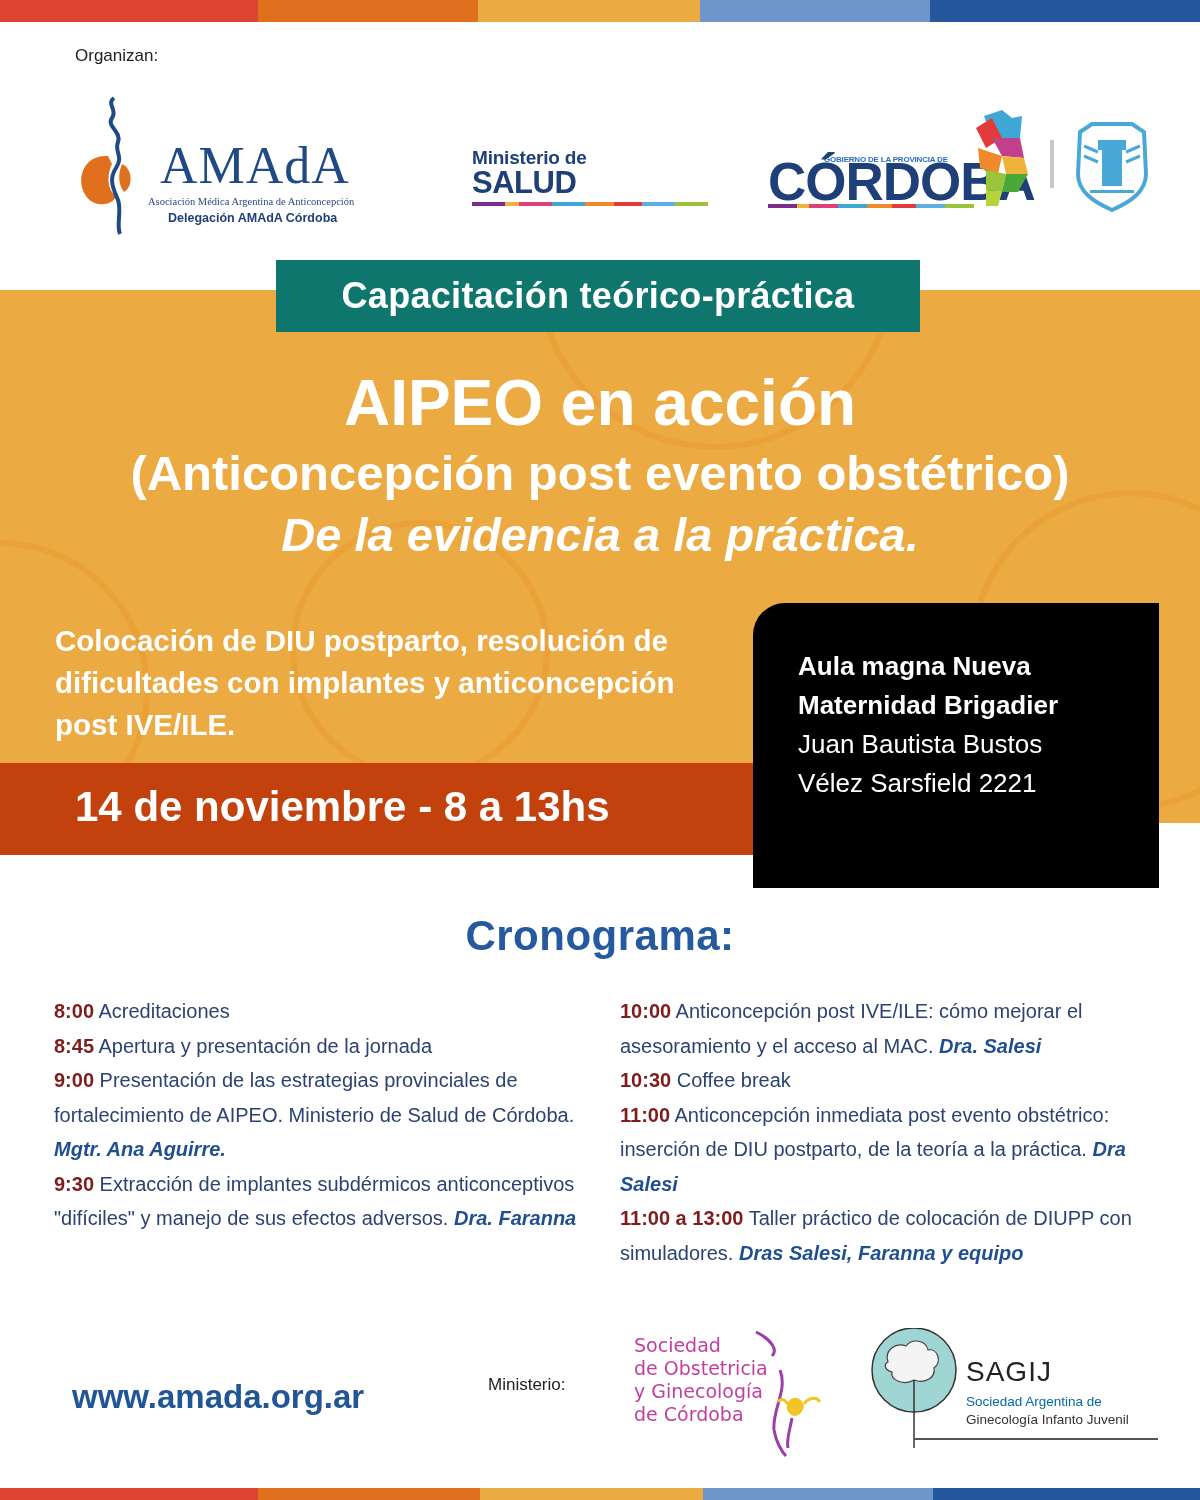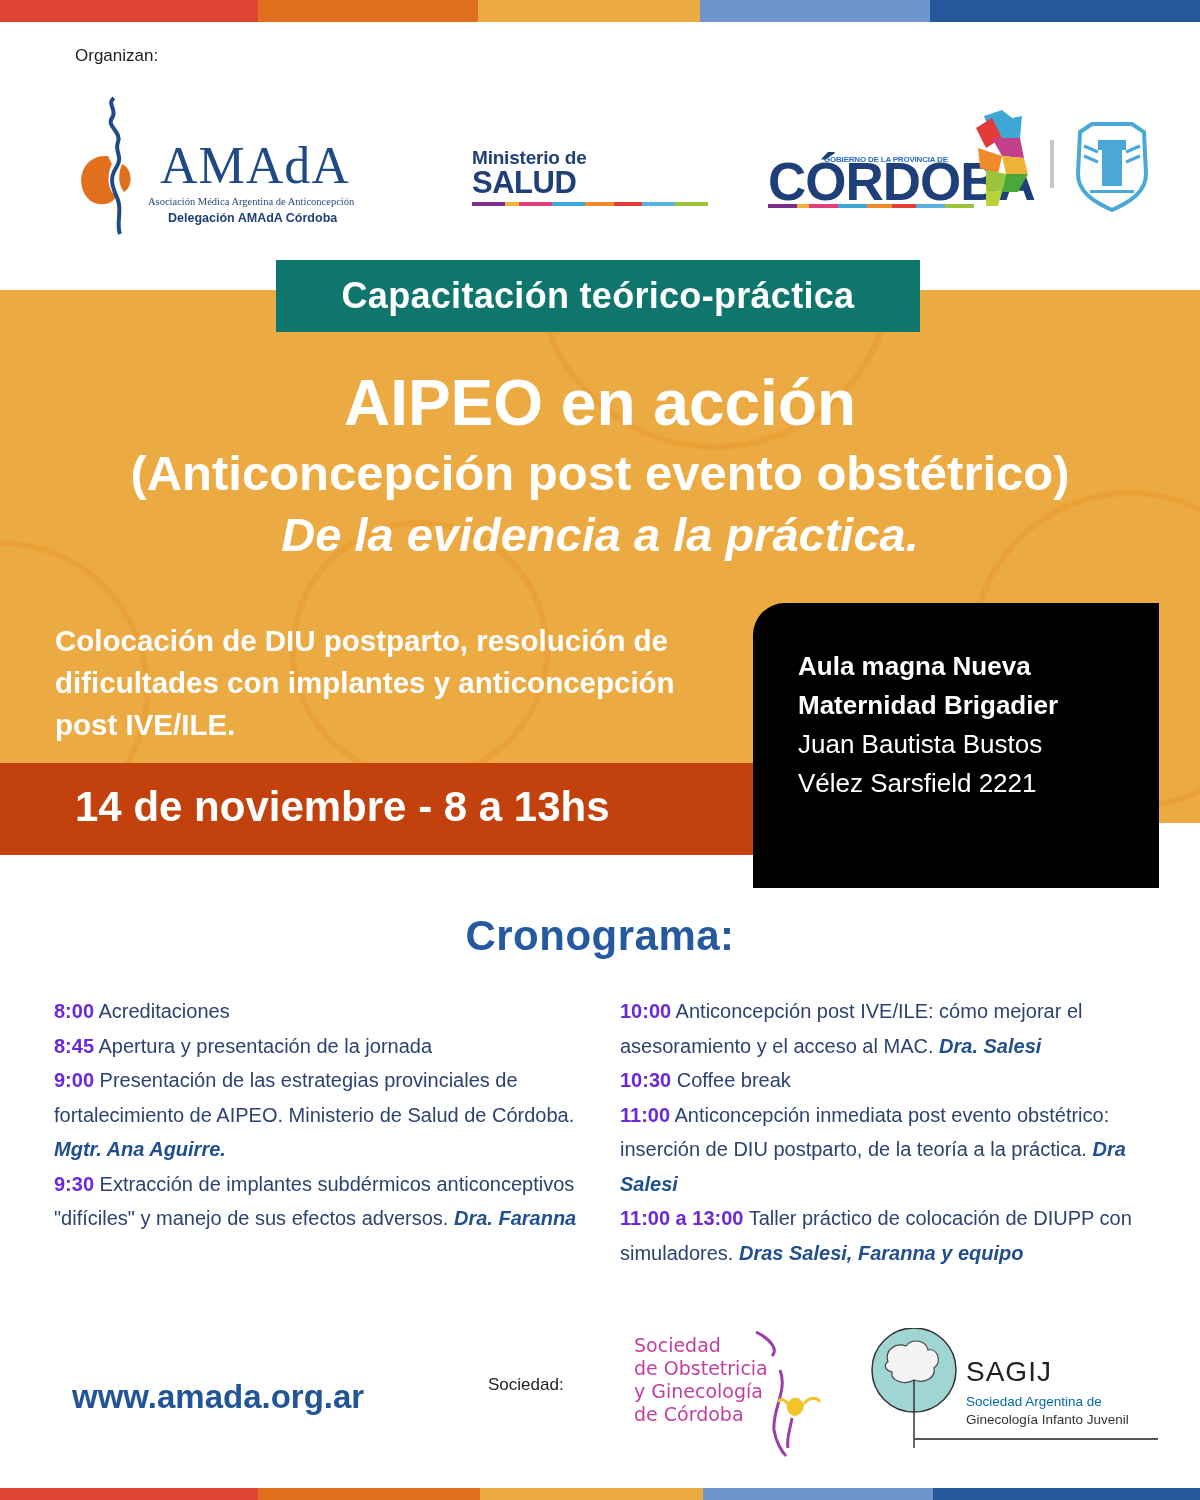--- a/index.html
+++ b/index.html
@@ -53,21 +53,21 @@
 
   .venue { position: absolute; left: 753px; top: 603px; width: 406px; height: 285px; background: #000000; border-top-left-radius: 32px; padding: 44px 0 0 45px; color: #fff; }
   .venue .b { font-weight: bold; font-size: 26px; line-height: 39px; }
   .venue .n { font-size: 26px; line-height: 39px; }
 
   .crono { position: absolute; left: 0; top: 912px; width: 1200px; text-align: center; font-size: 42px; font-weight: bold; color: #2559a0; letter-spacing: 0.5px; }
 
   .sched { position: absolute; top: 994px; font-size: 20px; line-height: 34.5px; color: #2c4270; }
   .sched.left { left: 54px; width: 540px; }
   .sched.right { left: 620px; width: 560px; }
-  .sched .time { font-weight: bold; color: #6d28d9; }
+  .sched .time { font-weight: bold; color: #7f1d1d; }
   .sched .who { font-weight: bold; font-style: italic; color: #1f4f8f; }
 
   .url { position: absolute; left: 72px; top: 1378px; font-size: 33px; font-weight: bold; color: #225596; }
   .ausp { position: absolute; left: 488px; top: 1375px; font-size: 17px; color: #222; }
 
   .sogc { position: absolute; left: 632px; top: 1330px; width: 200px; height: 130px; }
   .sogc .txt { position: absolute; left: 2px; top: 4px; font-size: 19px; line-height: 23px; color: #c23fa0; font-family: "DejaVu Sans", sans-serif; }
   .sogc svg { position: absolute; left: 110px; top: 0; }
 
   .sagij { position: absolute; left: 866px; top: 1328px; width: 300px; height: 130px; }
@@ -167,21 +167,21 @@
 </div>
 
 <div class="sched right">
   <div><span class="time">10:00</span> <span>Anticoncepción post IVE/ILE: cómo mejorar el asesoramiento y el acceso al MAC.</span> <span class="who">Dra. Salesi</span></div>
   <div><span class="time">10:30</span> <span>Coffee break</span></div>
   <div><span class="time">11:00</span> <span>Anticoncepción inmediata post evento obstétrico: inserción de DIU postparto, de la teoría a la práctica.</span> <span class="who">Dra Salesi</span></div>
   <div><span class="time">11:00 a 13:00</span> <span>Taller práctico de colocación de DIUPP con simuladores.</span> <span class="who">Dras Salesi, Faranna y equipo</span></div>
 </div>
 
 <div class="url">www.amada.org.ar</div>
-<div class="ausp">Sociedad:</div>
+<div class="ausp">Ministerio:</div>
 
 <div class="sogc">
   <div class="txt">
     <div>Sociedad</div>
     <div>de Obstetricia</div>
     <div>y Ginecología</div>
     <div>de Córdoba</div>
   </div>
   <svg width="90" height="130" viewBox="0 0 90 130">
     <path d="M14 2 C30 10 36 20 30 26 M38 40 C46 60 30 80 32 100 C34 112 40 122 44 126" stroke="#9a3fa8" stroke-width="3" fill="none"></path>

